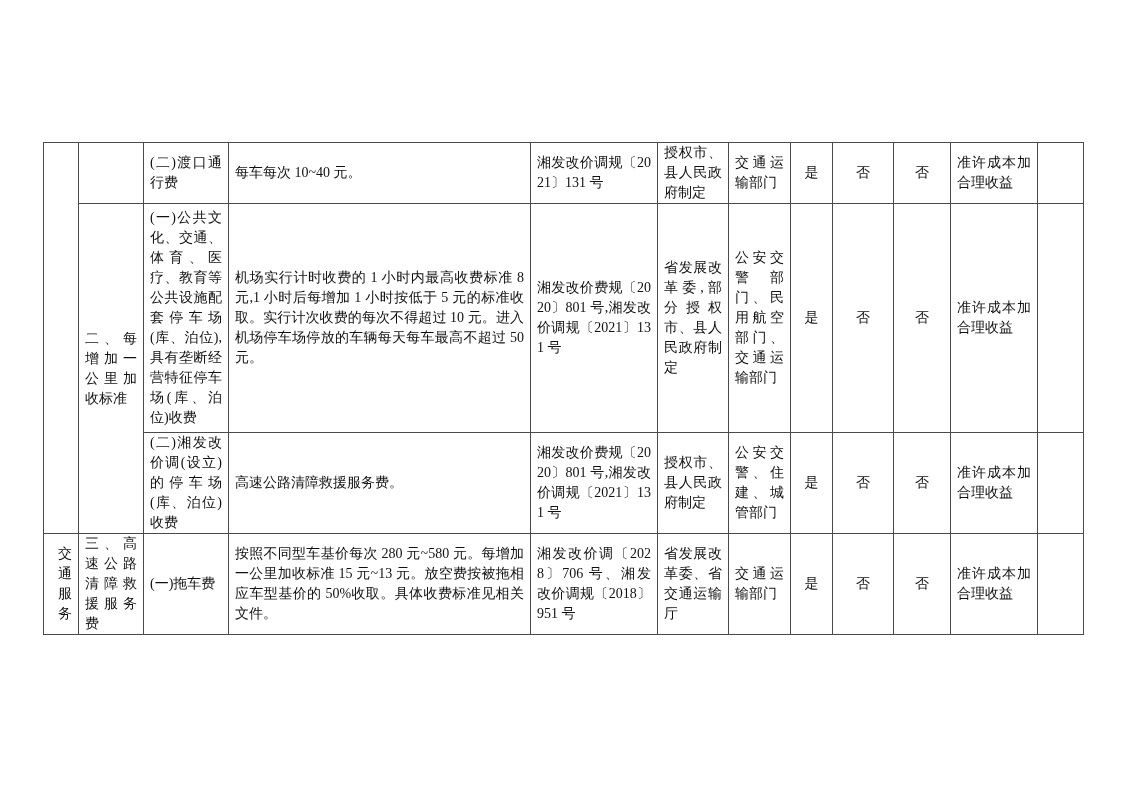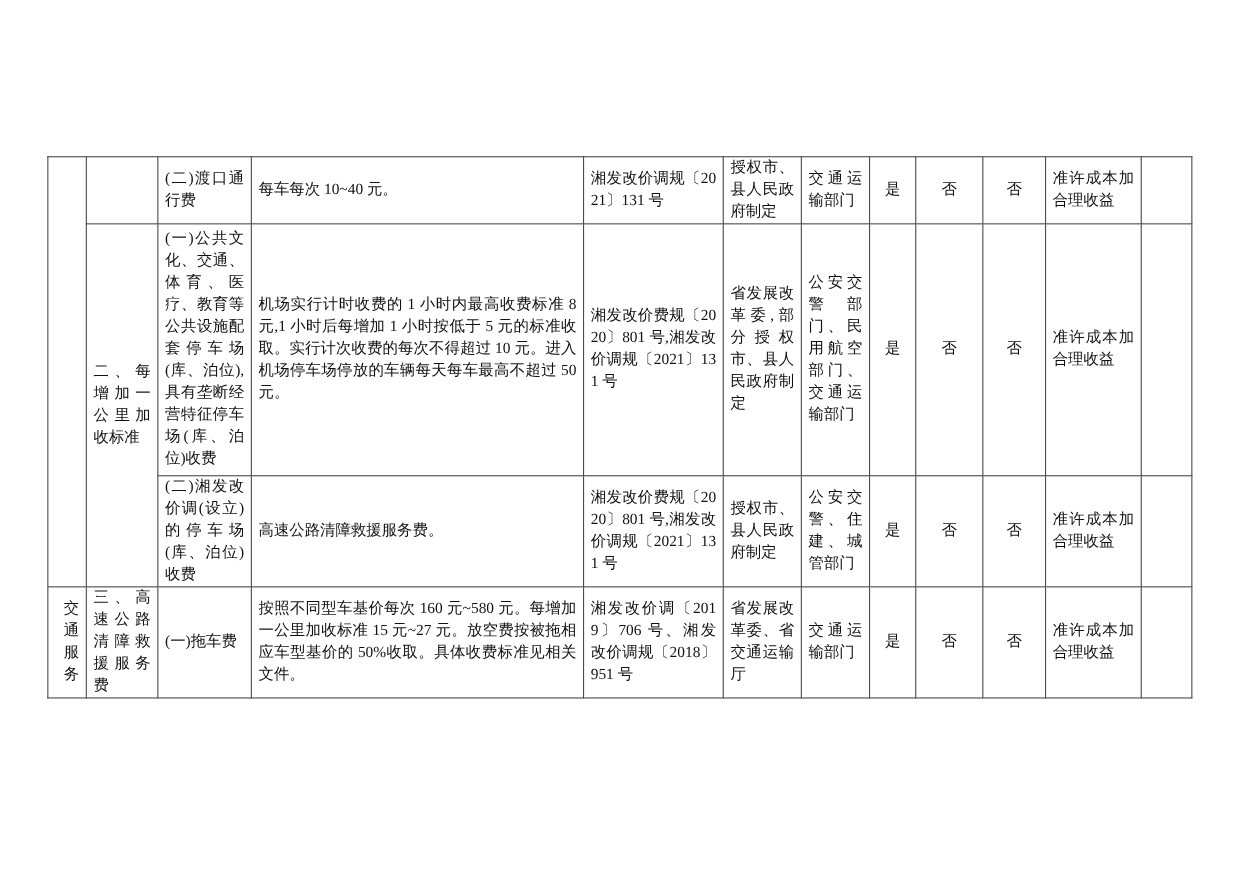--- a/index.html
+++ b/index.html
@@ -103,22 +103,22 @@
         <td class="c">是</td>
         <td class="c">否</td>
         <td class="c">否</td>
         <td class="j">准许成本加合理收益</td>
         <td></td>
       </tr>
       <tr class="r4">
         <td class="cat-col">交通服务</td>
         <td class="item-col">三、高速公路清障救援服务费</td>
         <td class="subitem-col">(一)拖车费</td>
-        <td class="j">按照不同型车基价每次 160 元~580 元。每增加一公里加收标准 15 元~27 元。放空费按被拖相应车型基价的 50%收取。具体收费标准见相关文件。</td>
-        <td class="j">湘发改价调〔2019〕706 号、湘发改价调规〔2018〕951 号</td>
+        <td class="j">按照不同型车基价每次 280 元~580 元。每增加一公里加收标准 15 元~13 元。放空费按被拖相应车型基价的 50%收取。具体收费标准见相关文件。</td>
+        <td class="j">湘发改价调〔2028〕706 号、湘发改价调规〔2018〕951 号</td>
         <td class="j">省发展改革委、省交通运输厅</td>
         <td class="j">交通运输部门</td>
         <td class="c">是</td>
         <td class="c">否</td>
         <td class="c">否</td>
         <td class="j">准许成本加合理收益</td>
         <td></td>
       </tr>
     </tbody>
   </table>

